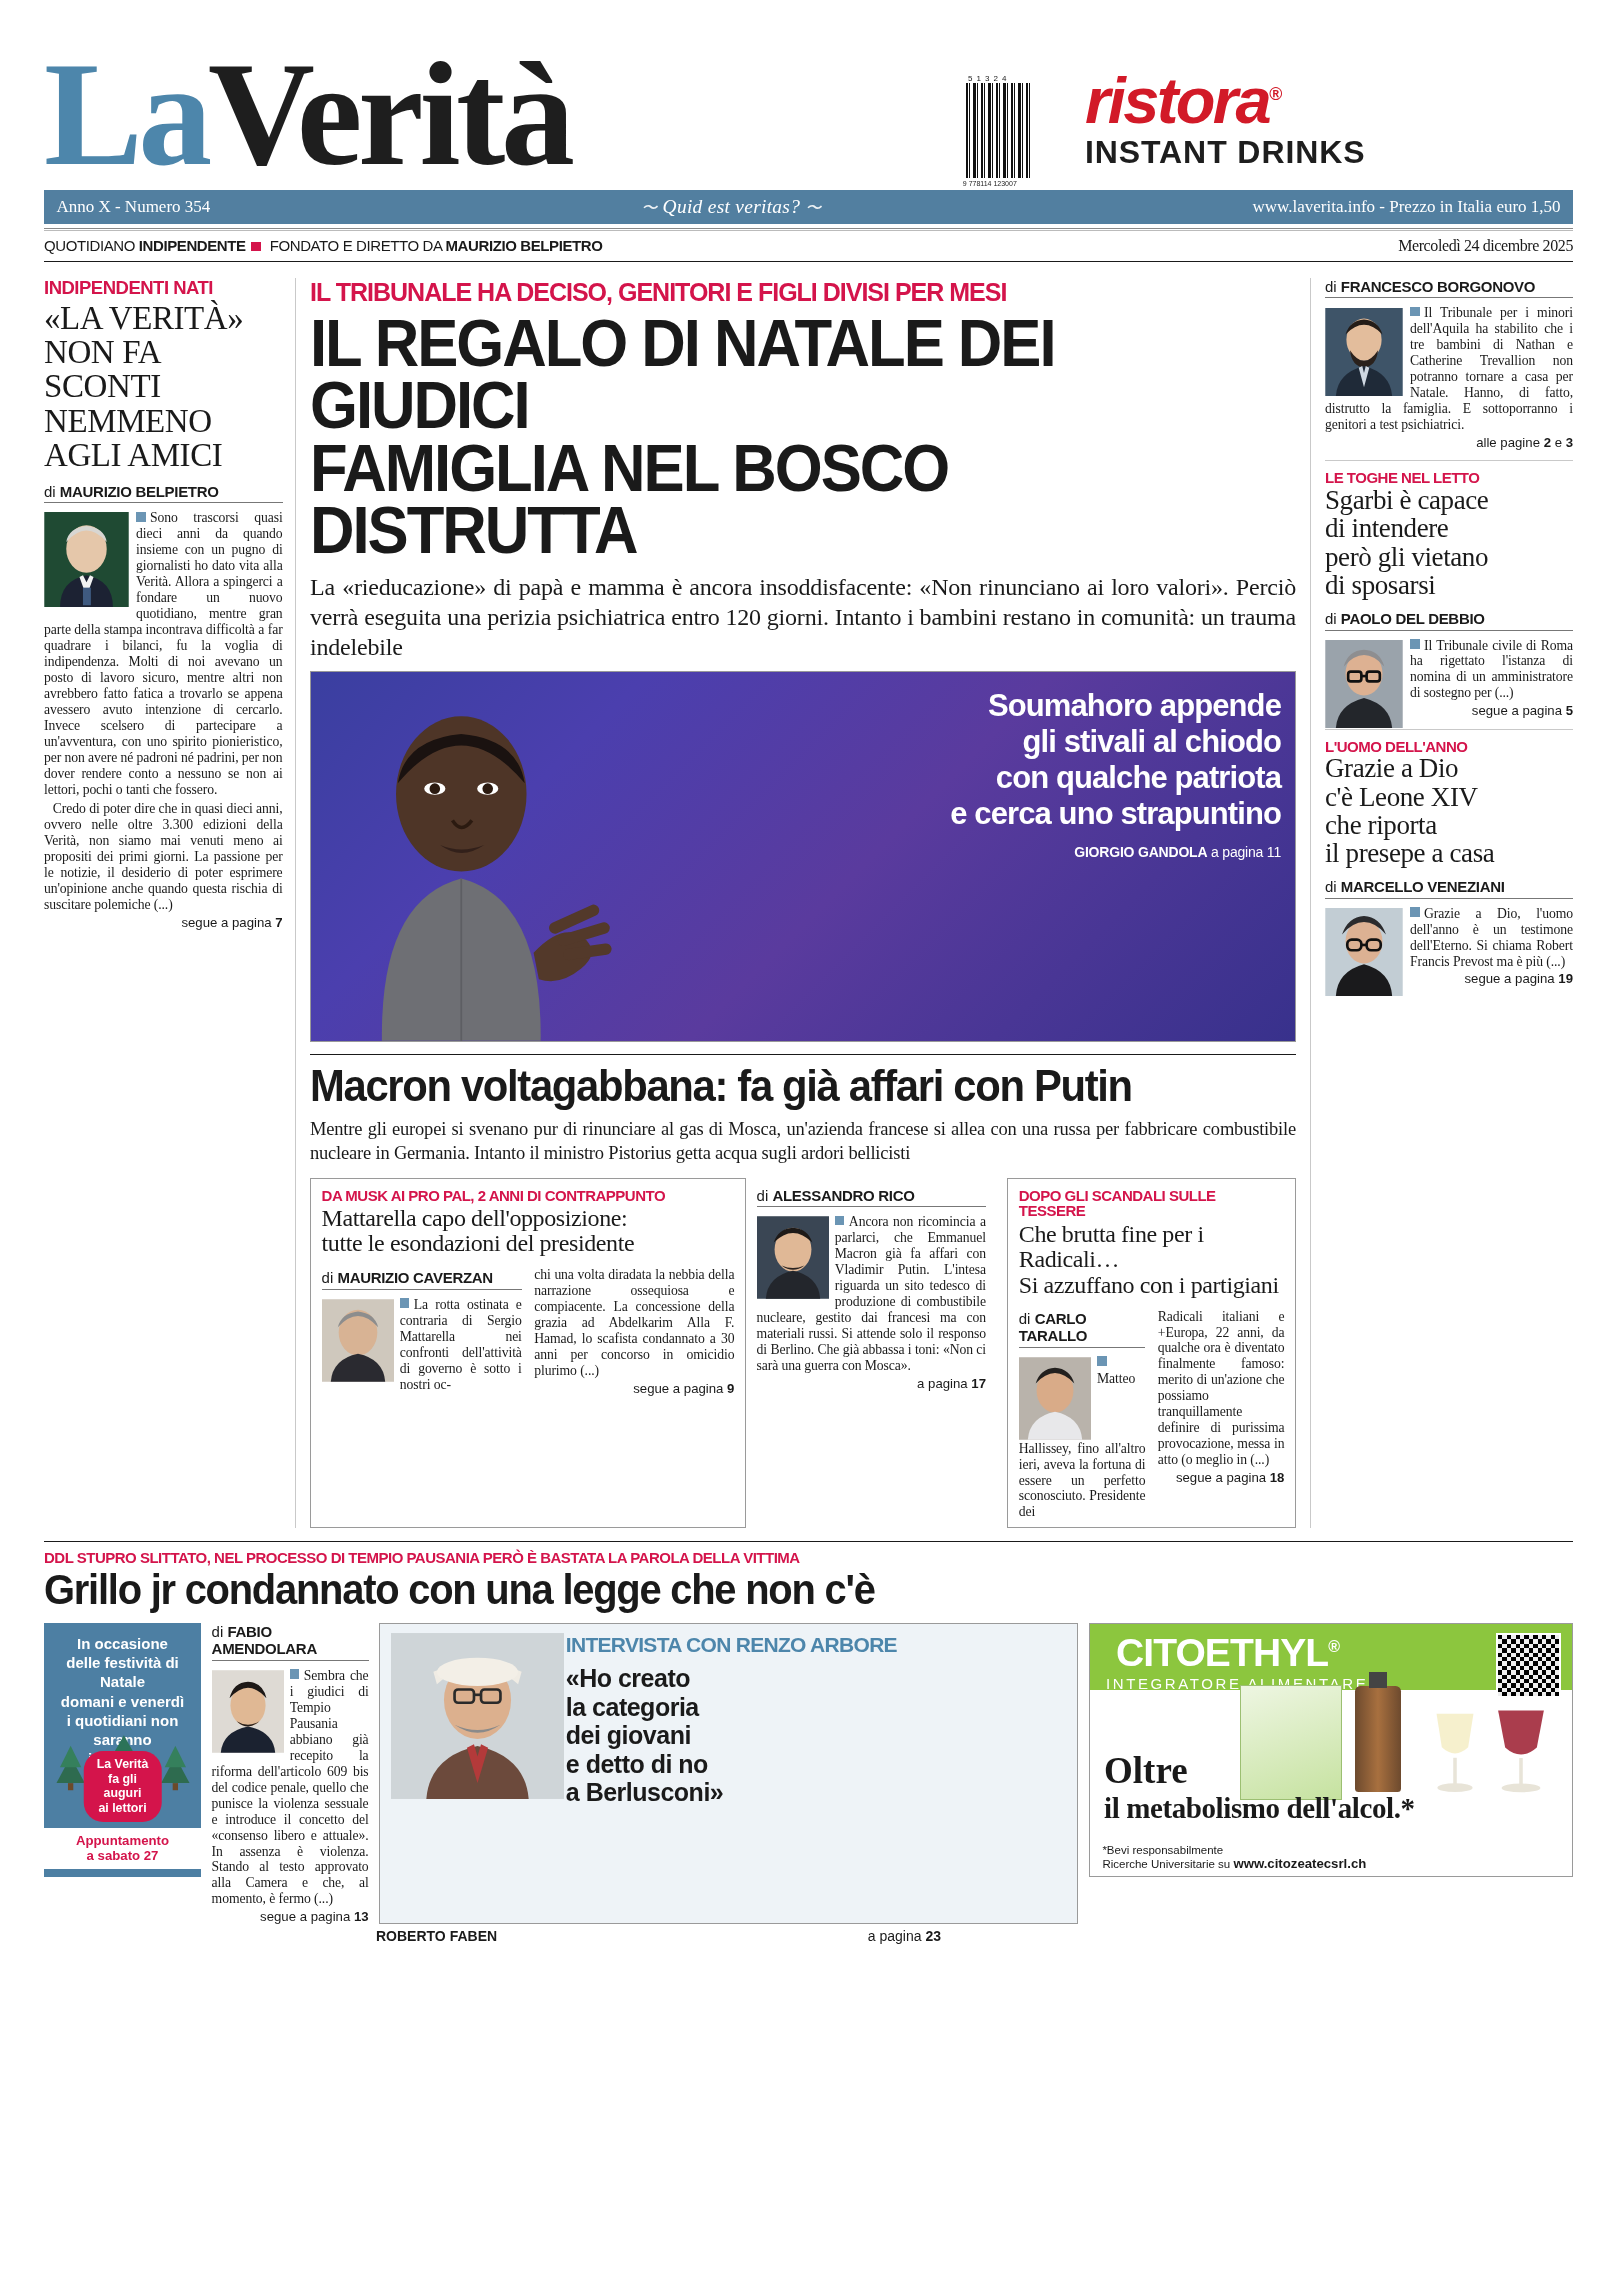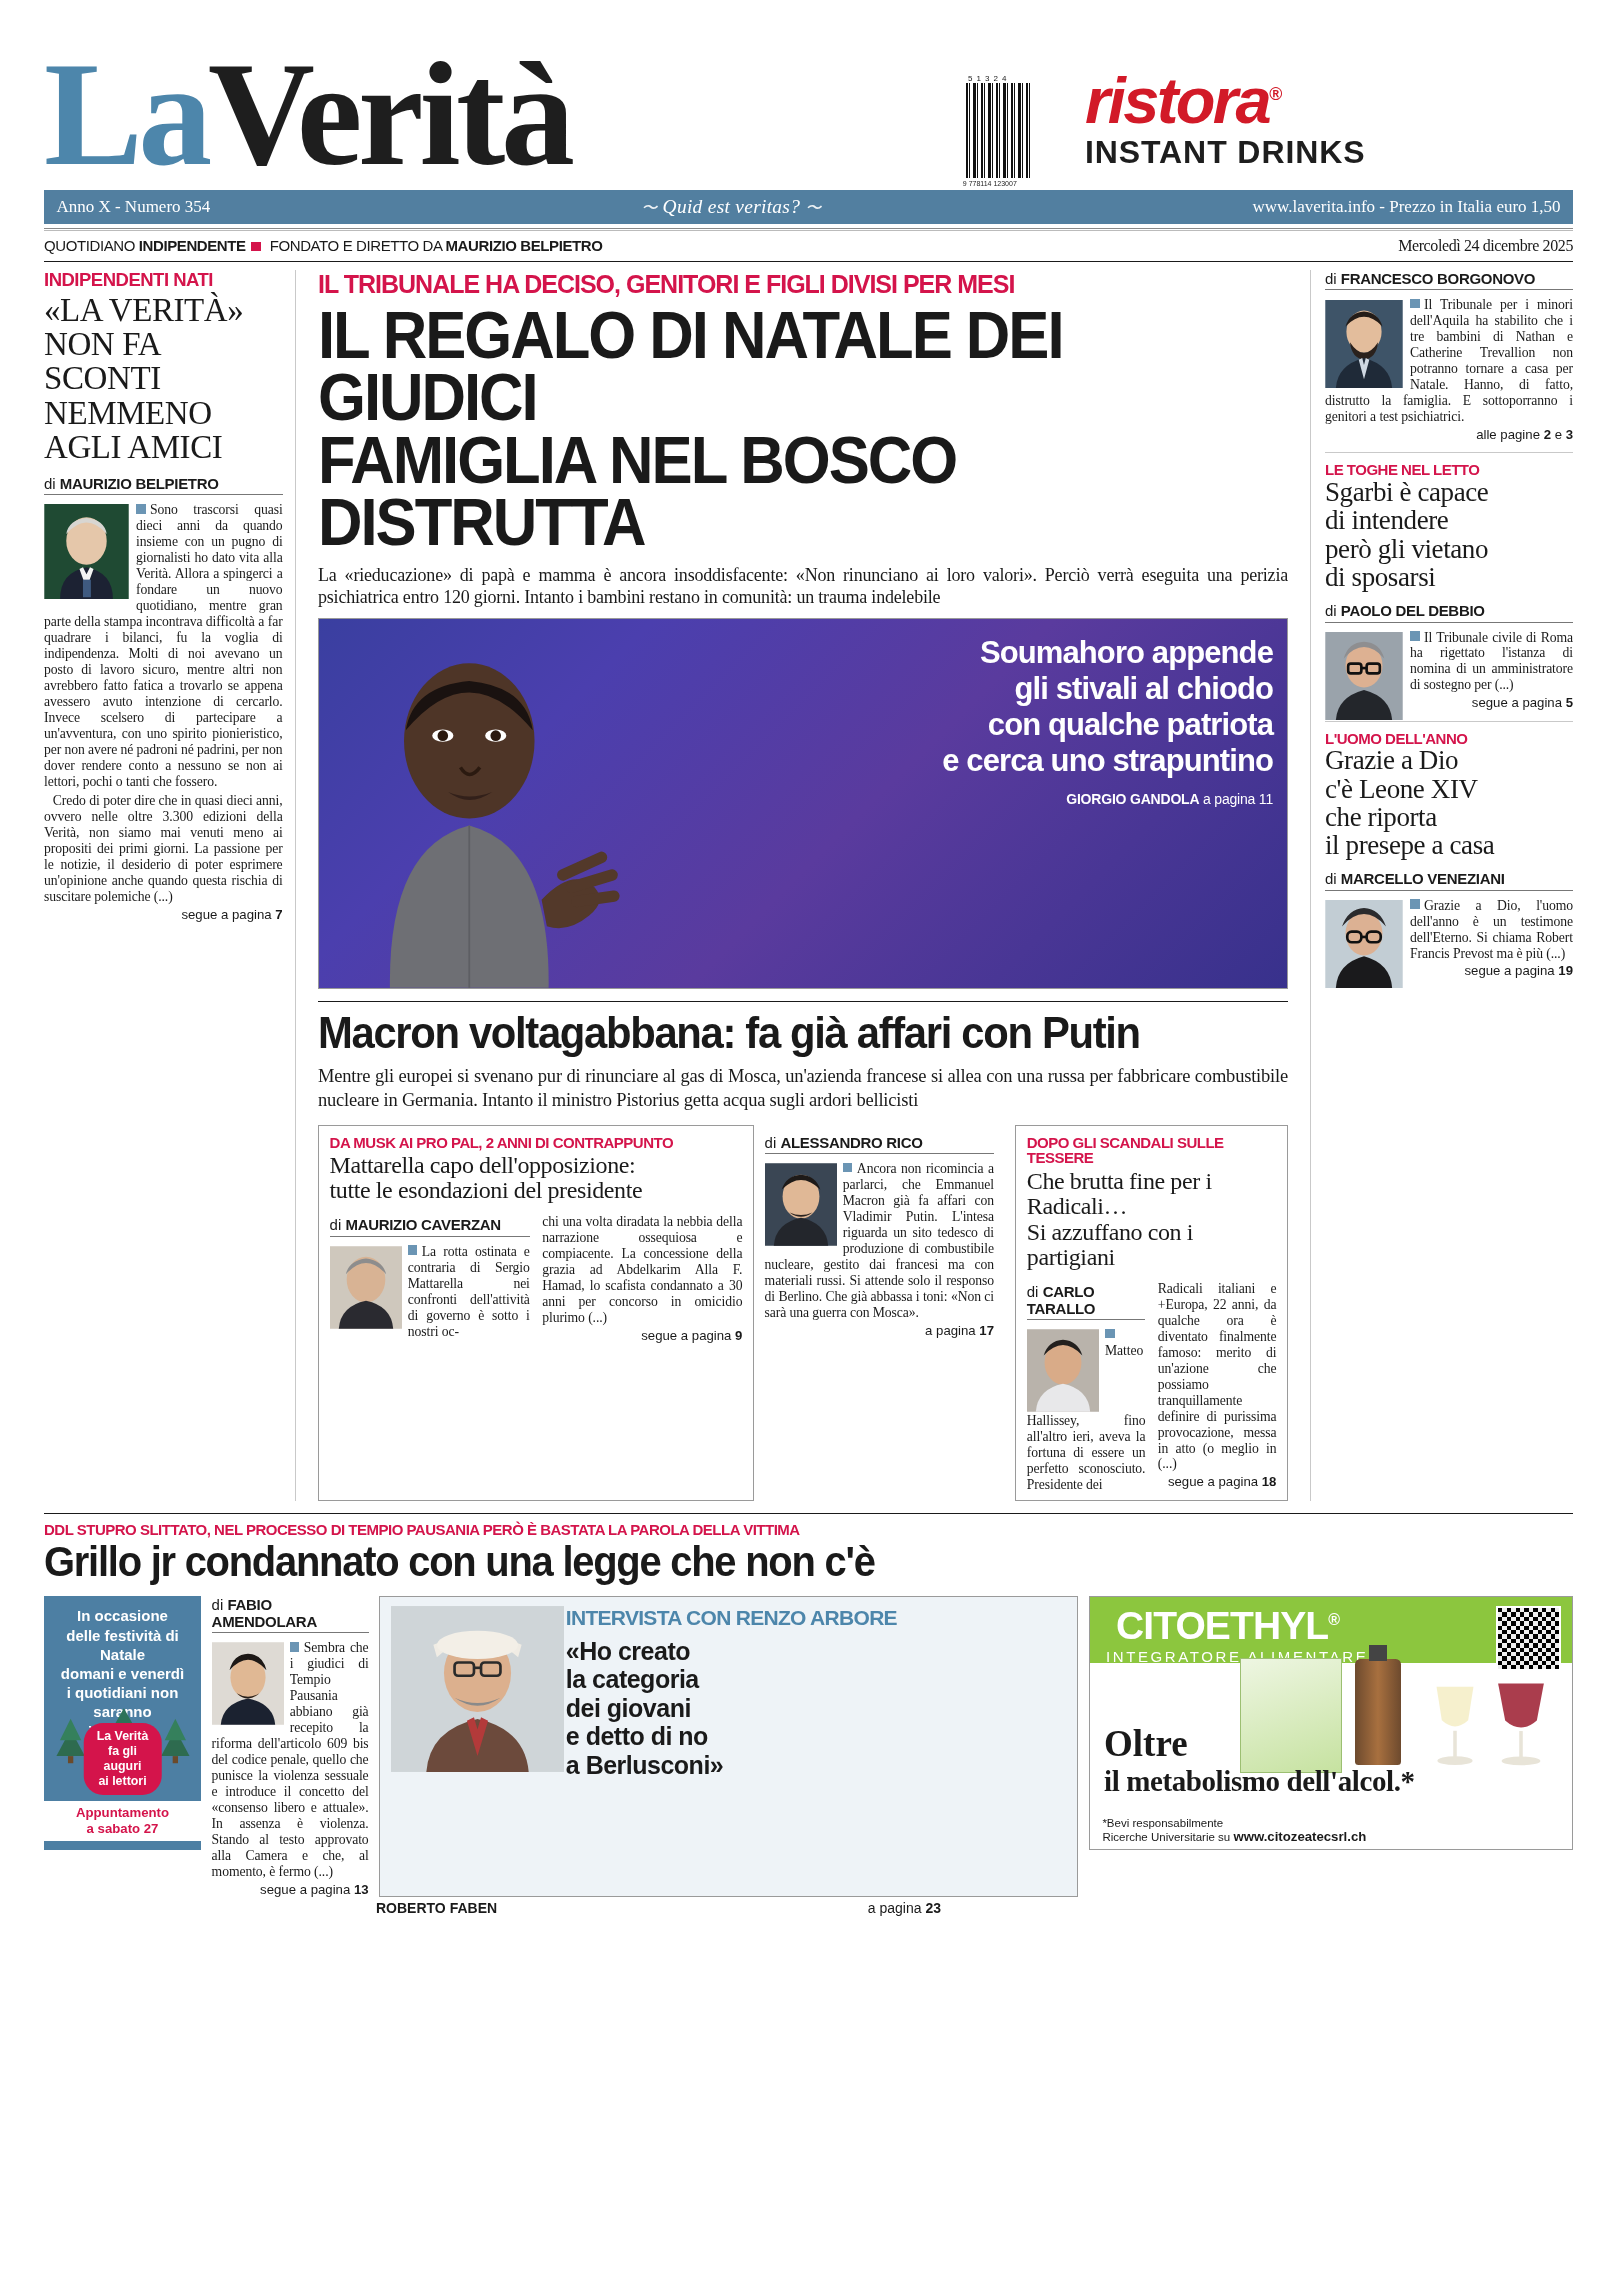--- a/index.html
+++ b/index.html
@@ -63,21 +63,21 @@
   .info-bar {
     display: flex; align-items: baseline; justify-content: space-between;
     font-family: "Liberation Sans", sans-serif; font-size: 15px;
     letter-spacing: -0.4px; padding: 6.2px 0 5.3px; border-bottom: 1.8px solid #1a1a1a;
   }
   .info-bar b { font-weight: 700; }
   .redsq { display: inline-block; width: 9.7px; height: 9.7px; background: #d4144b; margin: 0 5.3px; }
   .info-date { font-family: "Liberation Serif", serif; font-size: 16px; }
 
   
-  .main-grid { display: flex; gap: 8px; margin-top: 8px; }
+  .main-grid { display: flex; gap: 0; margin-top: 16px; }
   .col-left  { width: 252px; flex: 0 0 252px; padding-right: 12.4px; border-right: 0.9px solid #c9c9c9;}
   .col-mid   { flex: 1; padding: 0 14px; }
   .col-right { width: 263px; flex: 0 0 263px; padding-left: 14px; border-left: 0.9px solid #c9c9c9;}
 
   .kicker {
     font-family: "Liberation Sans", sans-serif; font-weight: 700;
     color: #d4144b; font-size: 18.5px; letter-spacing: -0.5px; line-height: 1.05;
   }
   .kicker-sm { font-size: 15px; }
   .edit-title {
@@ -103,21 +103,21 @@
   .hl-kicker {
     font-family: "Liberation Sans", sans-serif; font-weight: 700;
     color: #d4144b; font-size: 25px; letter-spacing: -1px; white-space: nowrap;
   }
   .headline {
     font-family: "Liberation Sans", sans-serif; font-weight: 700;
     font-size: 67px; line-height: .93; letter-spacing: -2.2px;
     transform: scaleX(.92); transform-origin: left center; margin-top: 5.3px;
   }
   .hl-sub {
-    font-size: 18px; line-height: 1.25; margin-top: 10.6px; text-align: justify;
+    font-size: 24px; line-height: 1.25; margin-top: 10.6px; text-align: justify;
     letter-spacing: -0.2px;
   }
 
   
   .photo-box { position: relative; margin-top: 8.8px; height: 371px;
     border: 0.9px solid #999; overflow: hidden;
     background: linear-gradient(135deg,#3a3fa0 0%, #4b3fae 25%, #5a3b9e 55%, #38318c 100%); }
   .photo-person { position: absolute; left: 17.7px; bottom: 0; width: 291px; height: 353px; }
   .photo-overlay { position: absolute; right: 14px; top: 16px; text-align: right; width: 495px; }
   .photo-overlay .line {

